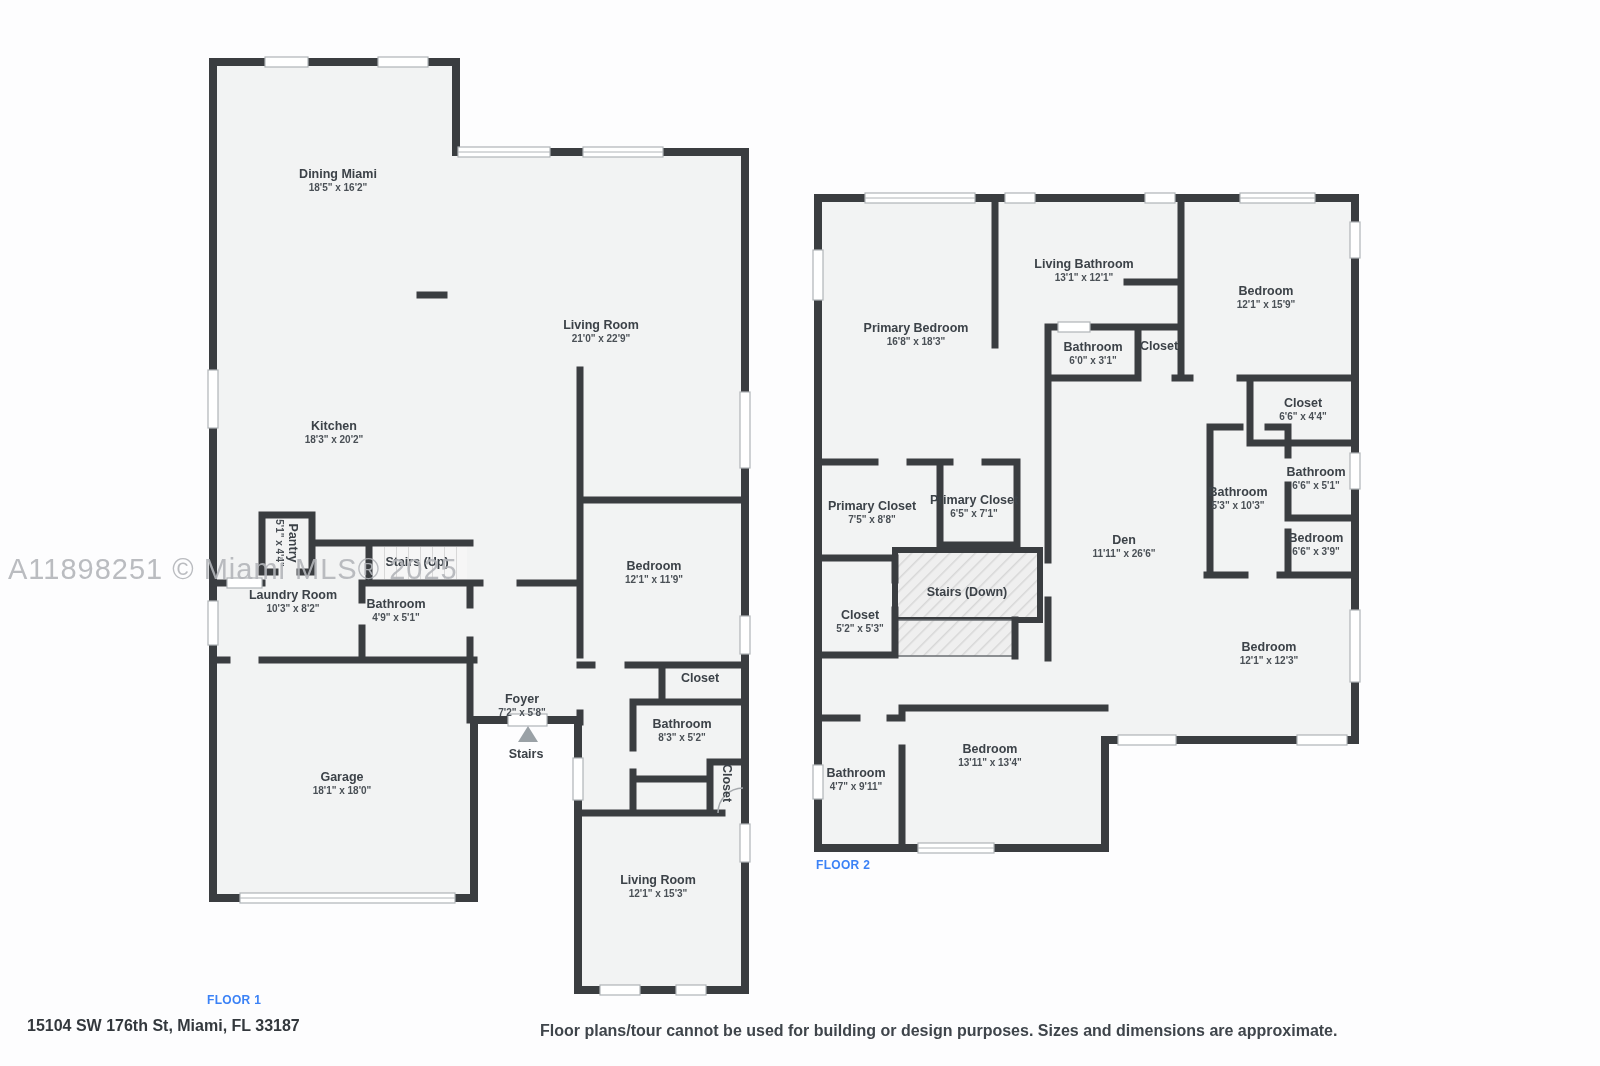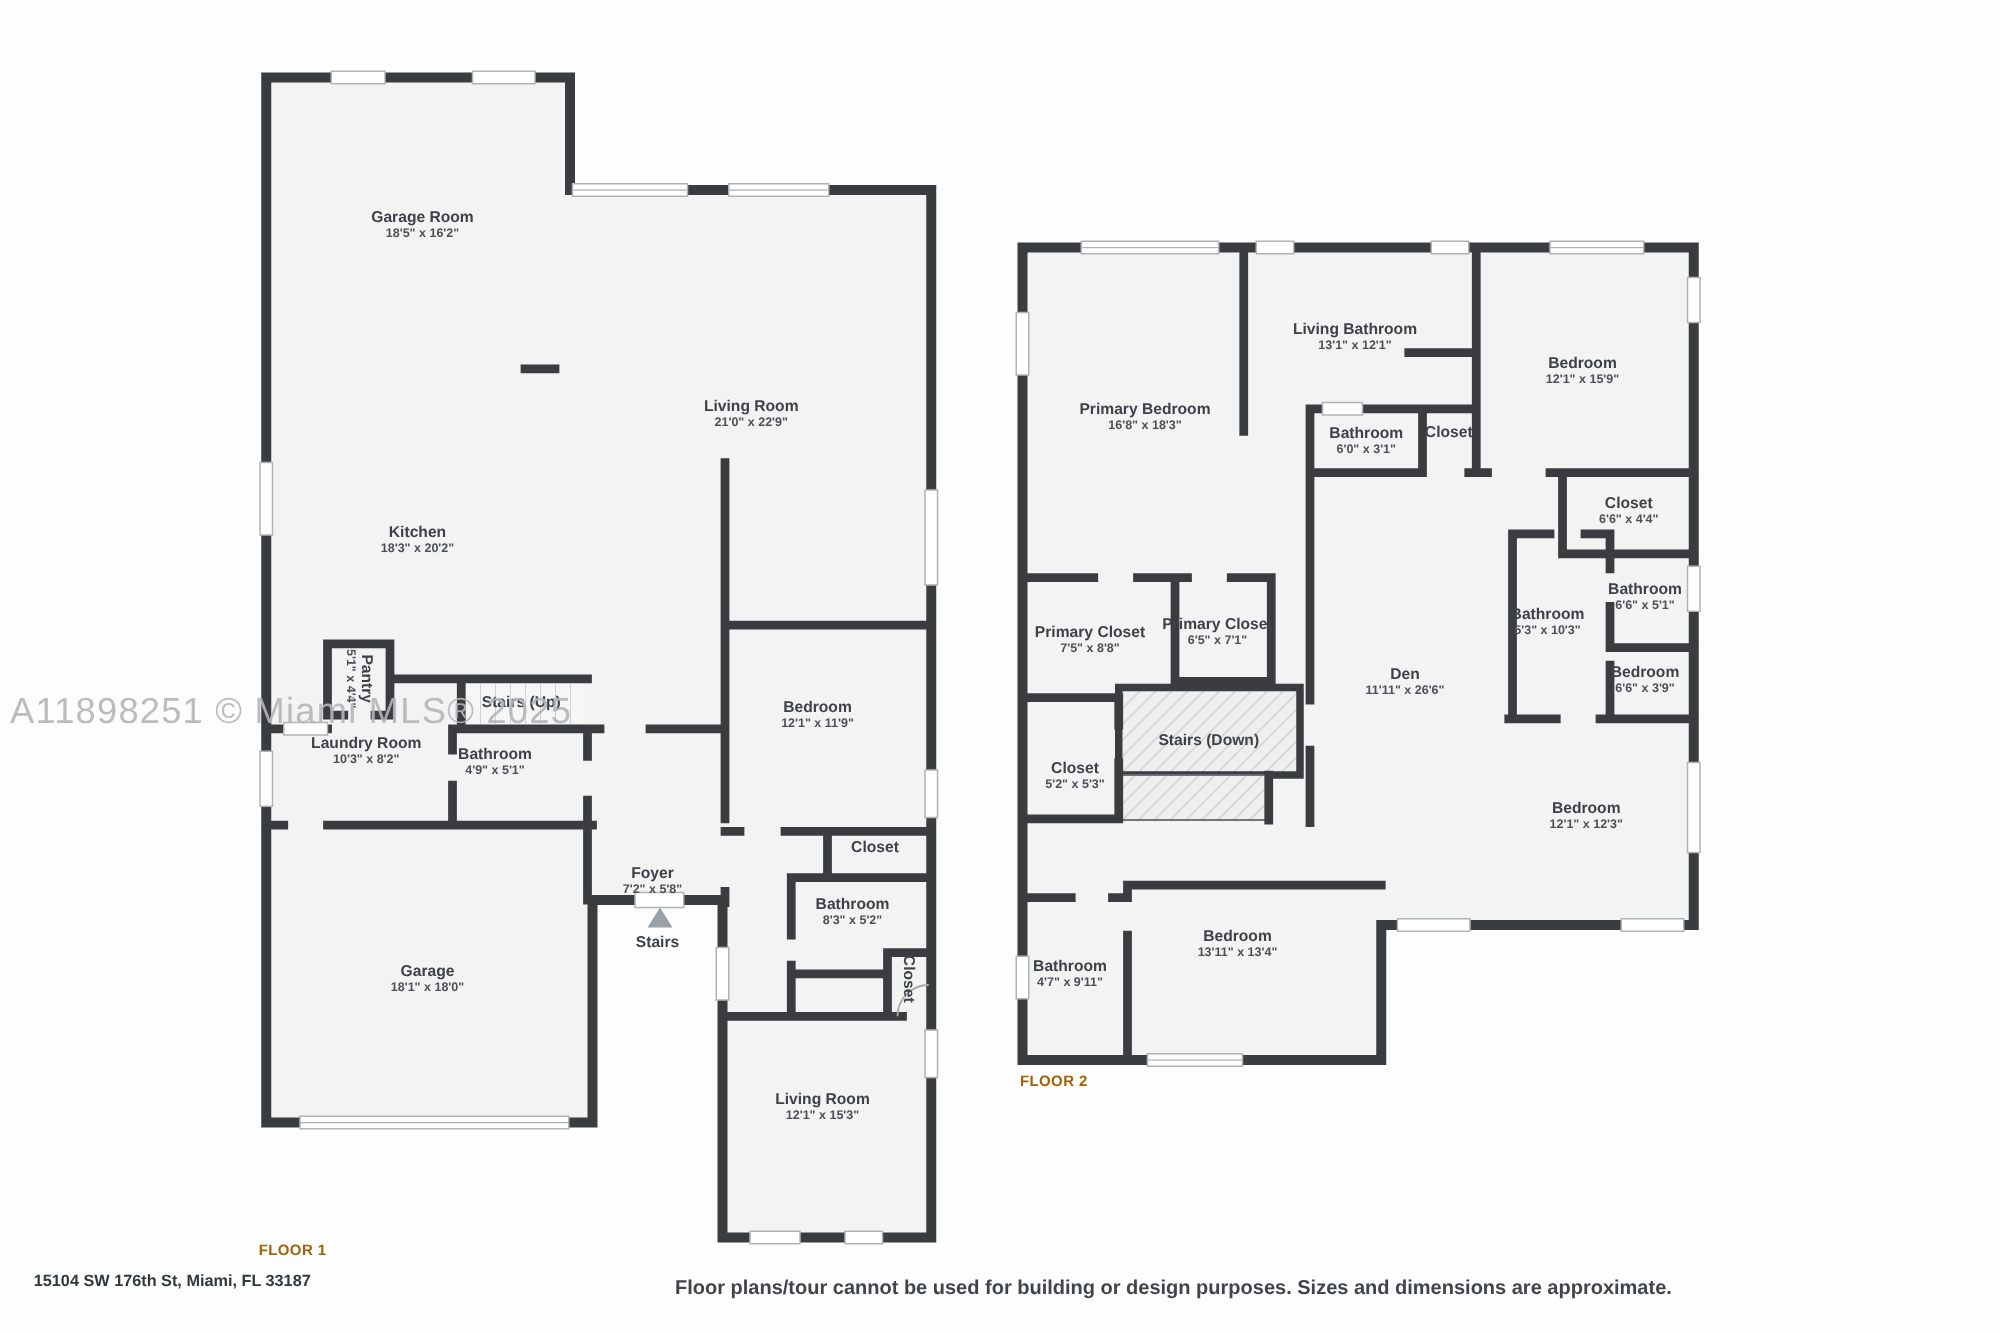--- a/index.html
+++ b/index.html
@@ -12,29 +12,29 @@
   .rlabel{
     position:absolute;z-index:20;
     transform:translate(-50%,-50%);
     text-align:center;color:#3c4248;white-space:nowrap;line-height:1.15;
   }
   .rlabel.rot{transform:translate(-50%,-50%) rotate(90deg);}
   .rn{font-size:12.5px;font-weight:700;}
   .rd{font-size:10px;font-weight:700;color:#4a5056;margin-top:1px;}
   .rd:empty{display:none;}
   .floor-tag{
-    position:absolute;z-index:20;font-size:12px;font-weight:700;color:#a16207;letter-spacing:.3px;
+    position:absolute;z-index:20;font-size:12px;font-weight:700;color:#3b82f6;letter-spacing:.3px;
   }
   #watermark{
     position:absolute;left:8px;top:505px;z-index:30;
     font-size:29px;font-weight:400;color:rgba(178,181,185,.9);letter-spacing:1px;margin-top:48px;
   }
   #address{
     position:absolute;left:27px;top:1017px;z-index:20;
-    font-size:13px;font-weight:700;color:#33383d;
+    font-size:16px;font-weight:700;color:#33383d;
   }
   #disclaimer{
     position:absolute;left:540px;top:1022px;z-index:20;
     font-size:16px;font-weight:700;color:#3f454b;
   }
 </style>
 </head>
 <body>
 
 <svg id="plan-svg" width="1600" height="1066" viewBox="0 0 1600 1066">
@@ -146,21 +146,21 @@
       <rect x="1118" y="735" width="58" height="10"></rect>
       <rect x="1297" y="735" width="50" height="10"></rect>
       <rect x="918" y="843" width="76" height="10"></rect>
       <rect x="1058" y="322" width="32" height="10"></rect>
     </g>
     <path stroke="#b0b4b7" stroke-width="1" fill="none" d="M865 198 H975 M1240 198 H1315 M918 848 H994"></path>
   </g>
 </svg>
 
 <div class="rlabel" style="left:338px;top:180px">
-  <div class="rn">Garage Room</div>
+  <div class="rn">Dining Miami</div>
   <div class="rd">18'5" x 16'2"</div>
 </div>
 <div class="rlabel" style="left:601px;top:331px">
   <div class="rn">Living Room</div>
   <div class="rd">21'0" x 22'9"</div>
 </div>
 <div class="rlabel" style="left:334px;top:432px">
   <div class="rn">Kitchen</div>
   <div class="rd">18'3" x 20'2"</div>
 </div>

